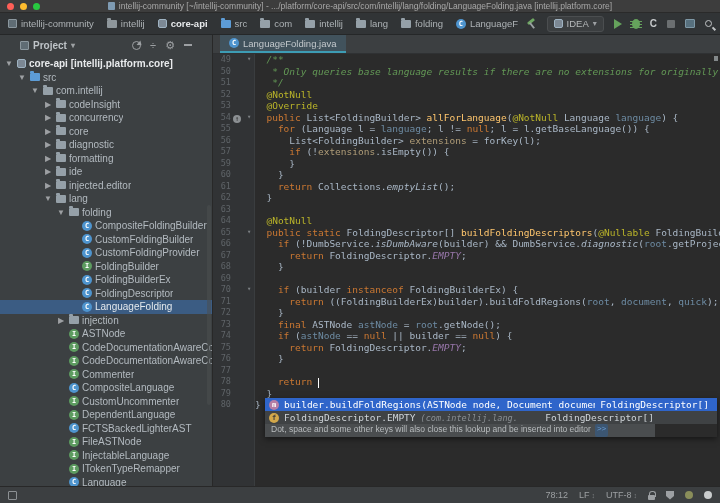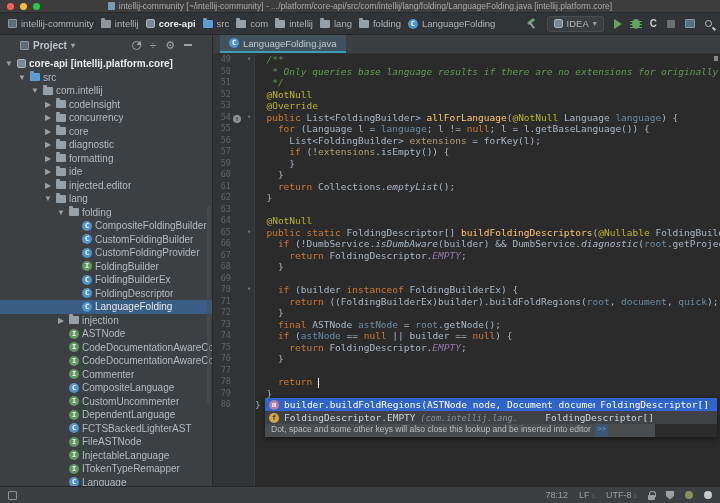--- a/index.html
+++ b/index.html
@@ -12,21 +12,21 @@
               display:flex; align-items:center; justify-content:center; position:relative; flex:0 0 13px;}
   .lights { position:absolute; left:7px; top:3px; display:flex; gap:6px; }
   .light { width:7px; height:7px; border-radius:50%; }
   .l-close { background:#ff5f57; } .l-min { background:#febc2e; } .l-zoom { background:#28c840; }
   .win-title { font-size:8.5px; color:#a8a8a8; white-space:nowrap; display:flex; align-items:center; gap:4px;}
   .win-doc-ic { width:7px; height:8px; background:#7f9bb3; border-radius:1px; display:inline-block; }
 
   
   .toolbar { height:22px; background:#313436; border-bottom:1px solid #252728;
              display:flex; align-items:center; padding:0 8px; flex:0 0 22px; }
-  .crumbs { display:flex; align-items:center; gap:7px; flex:1; overflow:hidden; white-space:nowrap; }
+  .crumbs { display:flex; align-items:center; gap:13px; flex:1; overflow:hidden; white-space:nowrap; }
   .bc-item { display:flex; align-items:center; gap:4px; font-size:9.5px; color:#aeb3b6; cursor:default;}
   .bc-item.bold span.lbl { color:#e8eaec; font-weight:bold; }
   .tb-right { display:flex; align-items:center; gap:10px; margin-left:8px; }
 
   
   .ic { display:inline-block; position:relative; flex:0 0 auto; }
   .ic-project { width:9px; height:9px; background:#5f6c74; border:1px solid #8b979e; border-radius:1px; }
   .ic-folder  { width:10px; height:8px; background:#8f979c; border-radius:1px; position:relative; }
   .ic-folder::before { content:""; position:absolute; top:-2px; left:0; width:4px; height:2px; background:#8f979c; border-radius:1px 1px 0 0;}
   .ic-src { background:#5d9cd6; } .ic-src::before { background:#5d9cd6; }

